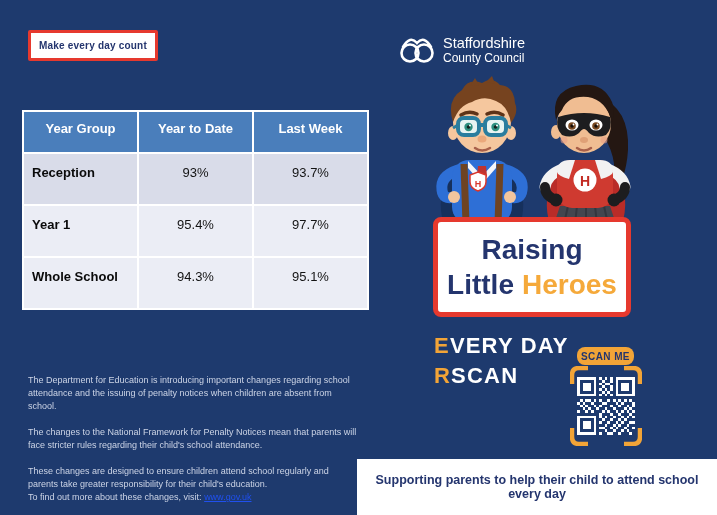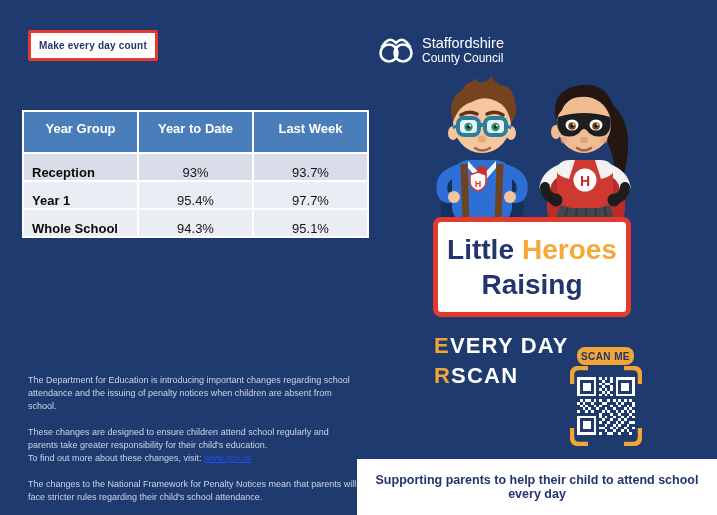--- a/index.html
+++ b/index.html
@@ -18,39 +18,39 @@
     border: 3px solid #e6392e;
     border-radius: 2px;
     color: #24356e;
     font-weight: bold;
     font-size: 10px;
     padding: 7px 8px;
     letter-spacing: 0.2px;
   }
 
   
-  .logo { position: absolute; left: 376px; top: 33px; display: flex; align-items: center; gap: 6px; }
+  .logo { position: absolute; left: 397px; top: 33px; display: flex; align-items: center; gap: 6px; }
   .logo-text { color: #ffffff; line-height: 1.1; }
   .logo-name { font-size: 14.5px; }
   .logo-sub  { font-size: 12px; }
 
   
   .att-table {
     position: absolute; left: 22px; top: 110px;
     border-collapse: collapse;
     table-layout: fixed;
   }
   .att-table th, .att-table td { border: 2px solid #ffffff; vertical-align: top; }
   .att-table th {
     width: 115px; height: 42px;
     background: #4a7ebb; color: #ffffff;
     font-size: 13px; font-weight: bold;
     padding-top: 9px; text-align: center;
   }
-  .att-table td { height: 28px; font-size: 13px; color: #141414; padding-top: 11px; }
+  .att-table td { height: 52px; font-size: 13px; color: #141414; padding-top: 11px; }
   .att-table td.row-label { font-weight: bold; text-align: left; padding-left: 8px; color: #0a0a0a; }
   .att-table td.row-val   { text-align: center; }
   .att-table tr.band-dark  td { background: #d9dce9; }
   .att-table tr.band-light td { background: #ebedf5; }
 
   
   .info {
     position: absolute; left: 28px; top: 374px; width: 330px;
     color: #ccd4e6; font-size: 9px; line-height: 13px;
   }
@@ -149,25 +149,25 @@
       <tr class="band-light">
         <td class="row-label">Whole School</td>
         <td class="row-val">94.3%</td>
         <td class="row-val">95.1%</td>
       </tr>
     </tbody>
   </table>
 
   <div class="info">
     <p>The Department for Education is introducing important changes regarding school attendance and the issuing of penalty notices when children are absent from school.</p>
+    <p>The changes to the National Framework for Penalty Notices mean that parents will face stricter rules regarding their child's school attendance.</p>
     <p><span>These changes are designed to ensure children attend school regularly and parents take greater responsibility for their child's education.</span><br>
       <span>To find out more about these changes, visit:</span>
       <a class="gov-link">www.gov.uk</a>
     </p>
-    <p>The changes to the National Framework for Penalty Notices mean that parents will face stricter rules regarding their child's school attendance.</p>
   </div>
 
   <div class="heroes">
     <svg viewBox="0 0 212 148">
 
       <g>
         <path d="M18 92 Q6 126 14 148 L90 148 Q98 126 86 92 Z" fill="#16305c"></path>
         <path d="M28 94 Q10 100 12 114 Q13 124 24 121" stroke="#2e6fd6" stroke-width="11" fill="none" stroke-linecap="round"></path>
         <path d="M76 94 Q94 100 92 114 Q91 124 80 121" stroke="#2e6fd6" stroke-width="11" fill="none" stroke-linecap="round"></path>
         <rect x="30" y="140" width="44" height="8" fill="#3a3d45"></rect>
@@ -234,22 +234,22 @@
           <circle cx="167.5" cy="48.5" r="0.9" fill="#ffffff"></circle>
         <circle cx="134" cy="64" r="3.5" fill="#e89f85" opacity="0.6"></circle>
         <circle cx="174" cy="64" r="3.5" fill="#e89f85" opacity="0.6"></circle>
         <ellipse cx="154" cy="64" rx="4" ry="3" fill="#dfa076"></ellipse>
         <path d="M147 72 Q154 77 161 72" stroke="#a8604a" stroke-width="2.5" fill="none" stroke-linecap="round"></path>
       </g>
     </svg>
   </div>
 
   <div class="rlh-card">
+    <div><span class="rlh-navy">Raising</span></div>
     <div><span class="rlh-navy">Little</span><span class="rlh-orange">Heroes</span></div>
-    <div><span class="rlh-navy">Raising</span></div>
   </div>
 
   <div class="hero-lines">
     <div><span class="hero-first">E</span><span>VERY DAY</span></div>
     <div><span class="hero-first">R</span><span>SCAN</span></div>
   </div>
 
   <div class="scan-pill">SCAN ME</div>
 
   <div class="qr-wrap">

